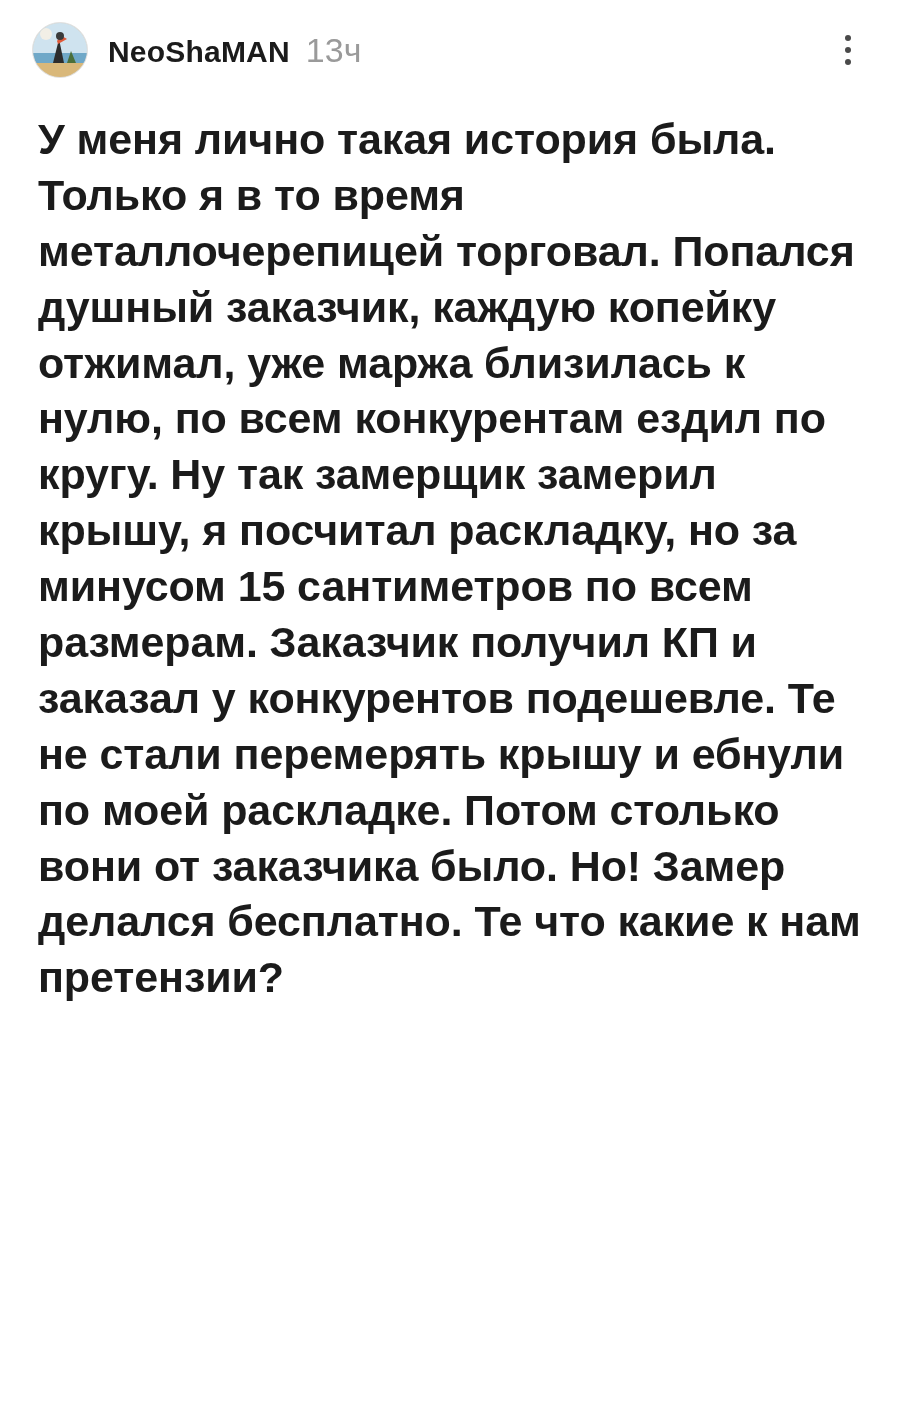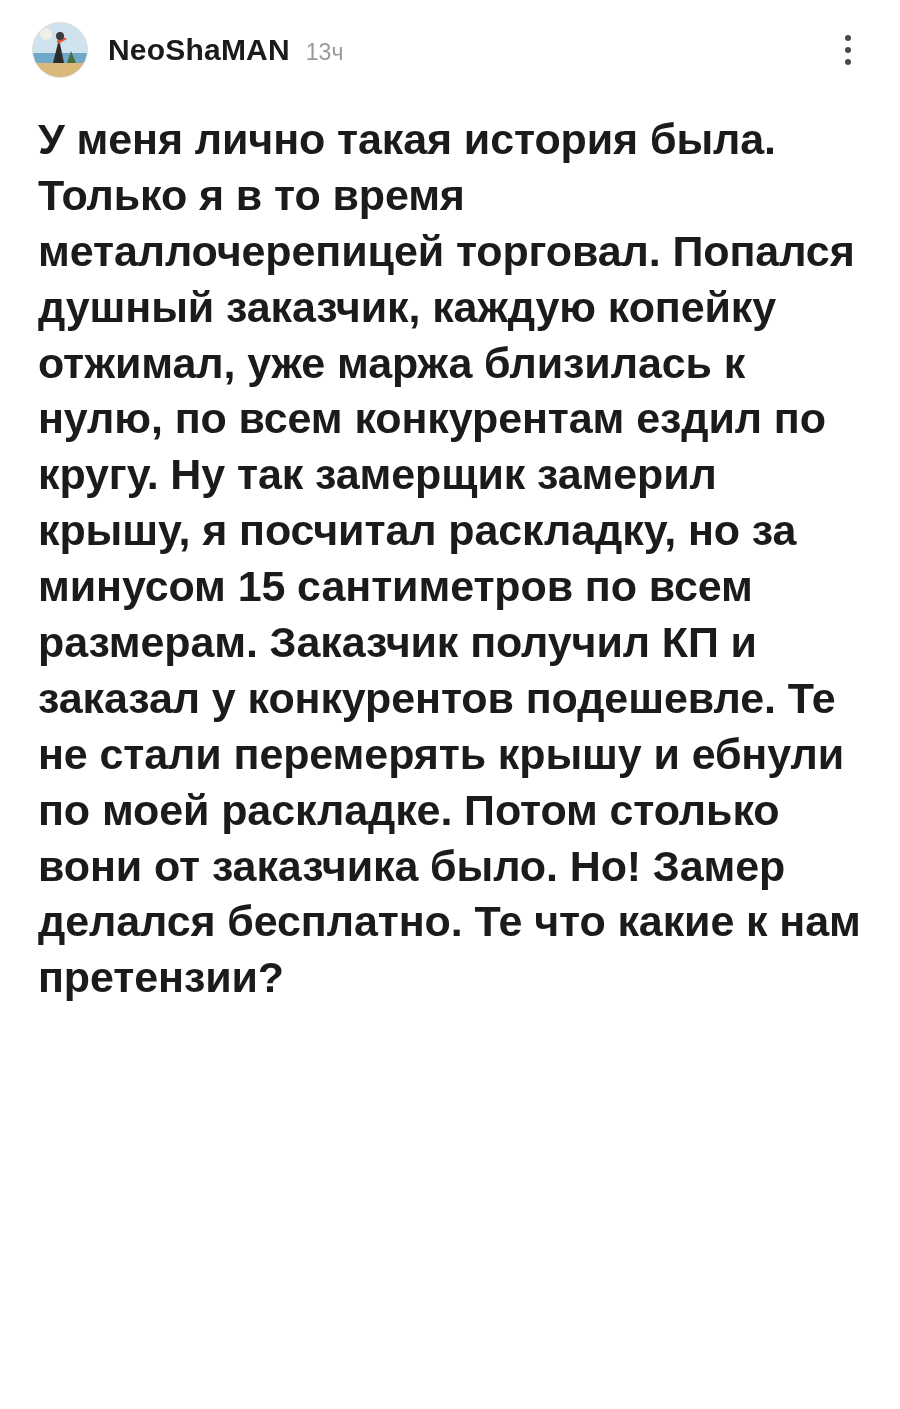--- a/index.html
+++ b/index.html
@@ -52,21 +52,21 @@
     min-width: 0;
   }
   .author-name {
     font-size: 30px;
     font-weight: bold;
     color: #1b1b1b;
     letter-spacing: 0.2px;
     white-space: nowrap;
   }
   .timestamp {
-    font-size: 23px;
+    font-size: 34px;
     color: #9a9a9a;
     margin-left: 16px;
     white-space: nowrap;
   }
   .more-menu {
     flex: 0 0 auto;
     width: 36px;
     height: 46px;
     display: flex;
     flex-direction: column;

